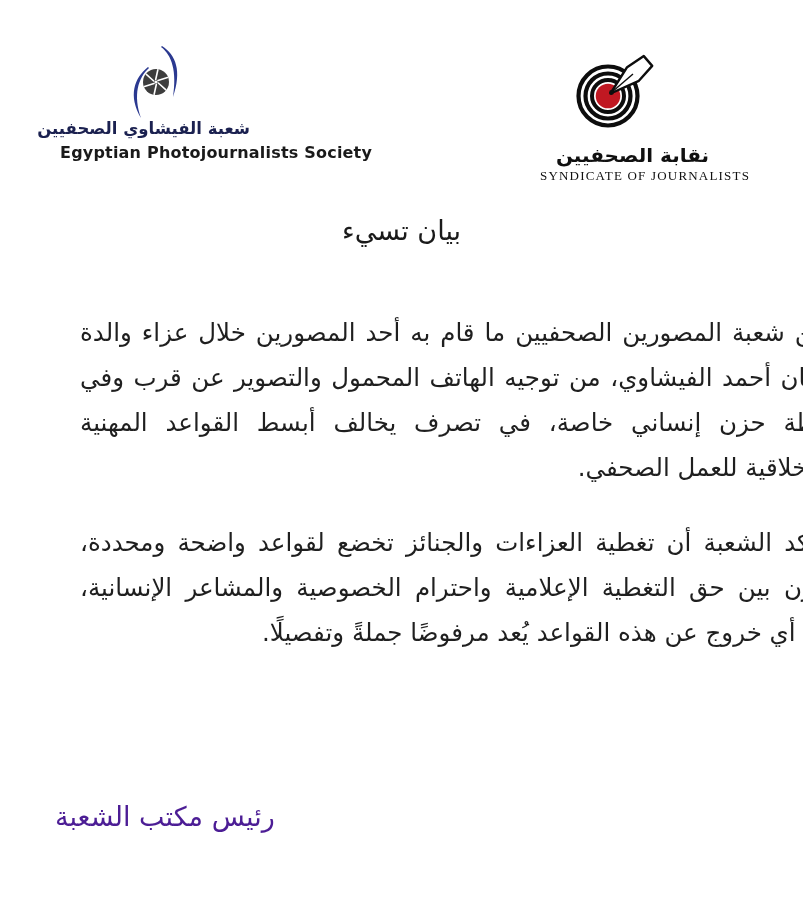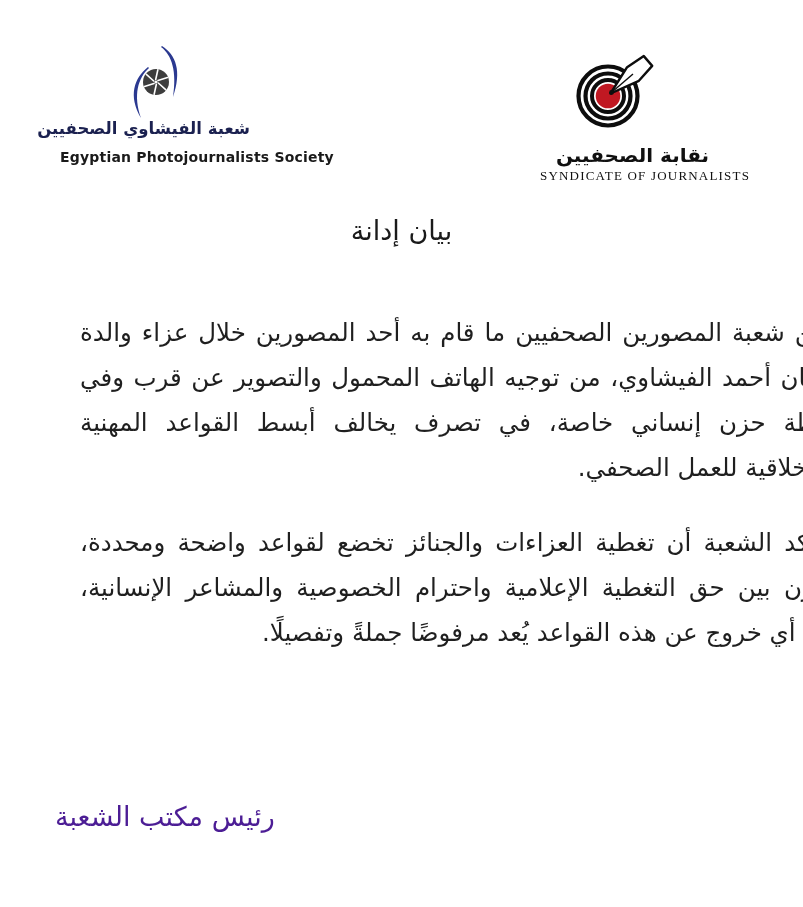--- a/index.html
+++ b/index.html
@@ -12,22 +12,22 @@
   
   .logo-left{
     position:absolute;left:60px;top:46px;width:190px;text-align:center;
   }
   .logo-left svg{display:block;margin:0 auto;}
   .ar-name{
     direction:rtl;font-size:16.5px;font-weight:bold;color:#1b2150;
     line-height:1.1;margin-top:2px;white-space:nowrap;
   }
   .en-name{
-    font-size:14px;font-weight:bold;color:#1a1a1a;letter-spacing:0.2px;
-    margin-top:11px;white-space:nowrap;
+    font-size:16px;font-weight:bold;color:#1a1a1a;letter-spacing:0.2px;
+    margin-top:5px;white-space:nowrap;
   }
 
   .logo-right{
     position:absolute;left:540px;top:34px;width:185px;text-align:center;
   }
   .logo-right svg{display:block;margin-left:10px;}
   .calligraphy{
     direction:rtl;font-size:20px;font-weight:bold;color:#101010;
     line-height:1;margin-top:16px;white-space:nowrap;transform:scaleY(.95);
   }
@@ -97,21 +97,21 @@
       <g>
         <polygon points="60.5,59.5 77.1,33.2 93.8,22.1 102.2,31.9 88.9,46.8" fill="#ffffff" stroke="#0d0d0d" stroke-width="2.4" stroke-linejoin="round"></polygon>
         <line x1="62" y1="58" x2="83" y2="40" stroke="#0d0d0d" stroke-width="1.4"></line>
         <circle cx="61.5" cy="58.5" r="2.4" fill="#0d0d0d"></circle>
       </g>
     </svg>
     <div class="calligraphy">نقابة الصحفيين</div>
     <div class="syn-en">SYNDICATE OF JOURNALISTS</div>
   </div>
 
-  <h1 class="title">بيان إدانة</h1>
+  <h1 class="title">بيان تسيء</h1>
 
   <main class="content">
     <p>تدين شعبة المصورين الصحفيين ما قام به أحد المصورين خلال عزاء والدة الفنان أحمد الفيشاوي، من توجيه الهاتف المحمول والتصوير عن قرب وفي لحظة حزن إنساني خاصة، في تصرف يخالف أبسط القواعد المهنية والأخلاقية للعمل الصحفي.</p>
     <p>وتؤكد الشعبة أن تغطية العزاءات والجنائز تخضع لقواعد واضحة ومحددة، توازن بين حق التغطية الإعلامية واحترام الخصوصية والمشاعر الإنسانية، وأن أي خروج عن هذه القواعد يُعد مرفوضًا جملةً وتفصيلًا.</p>
   </main>
 
   <div class="signature">رئيس مكتب الشعبة</div>
 
 </div>
 

